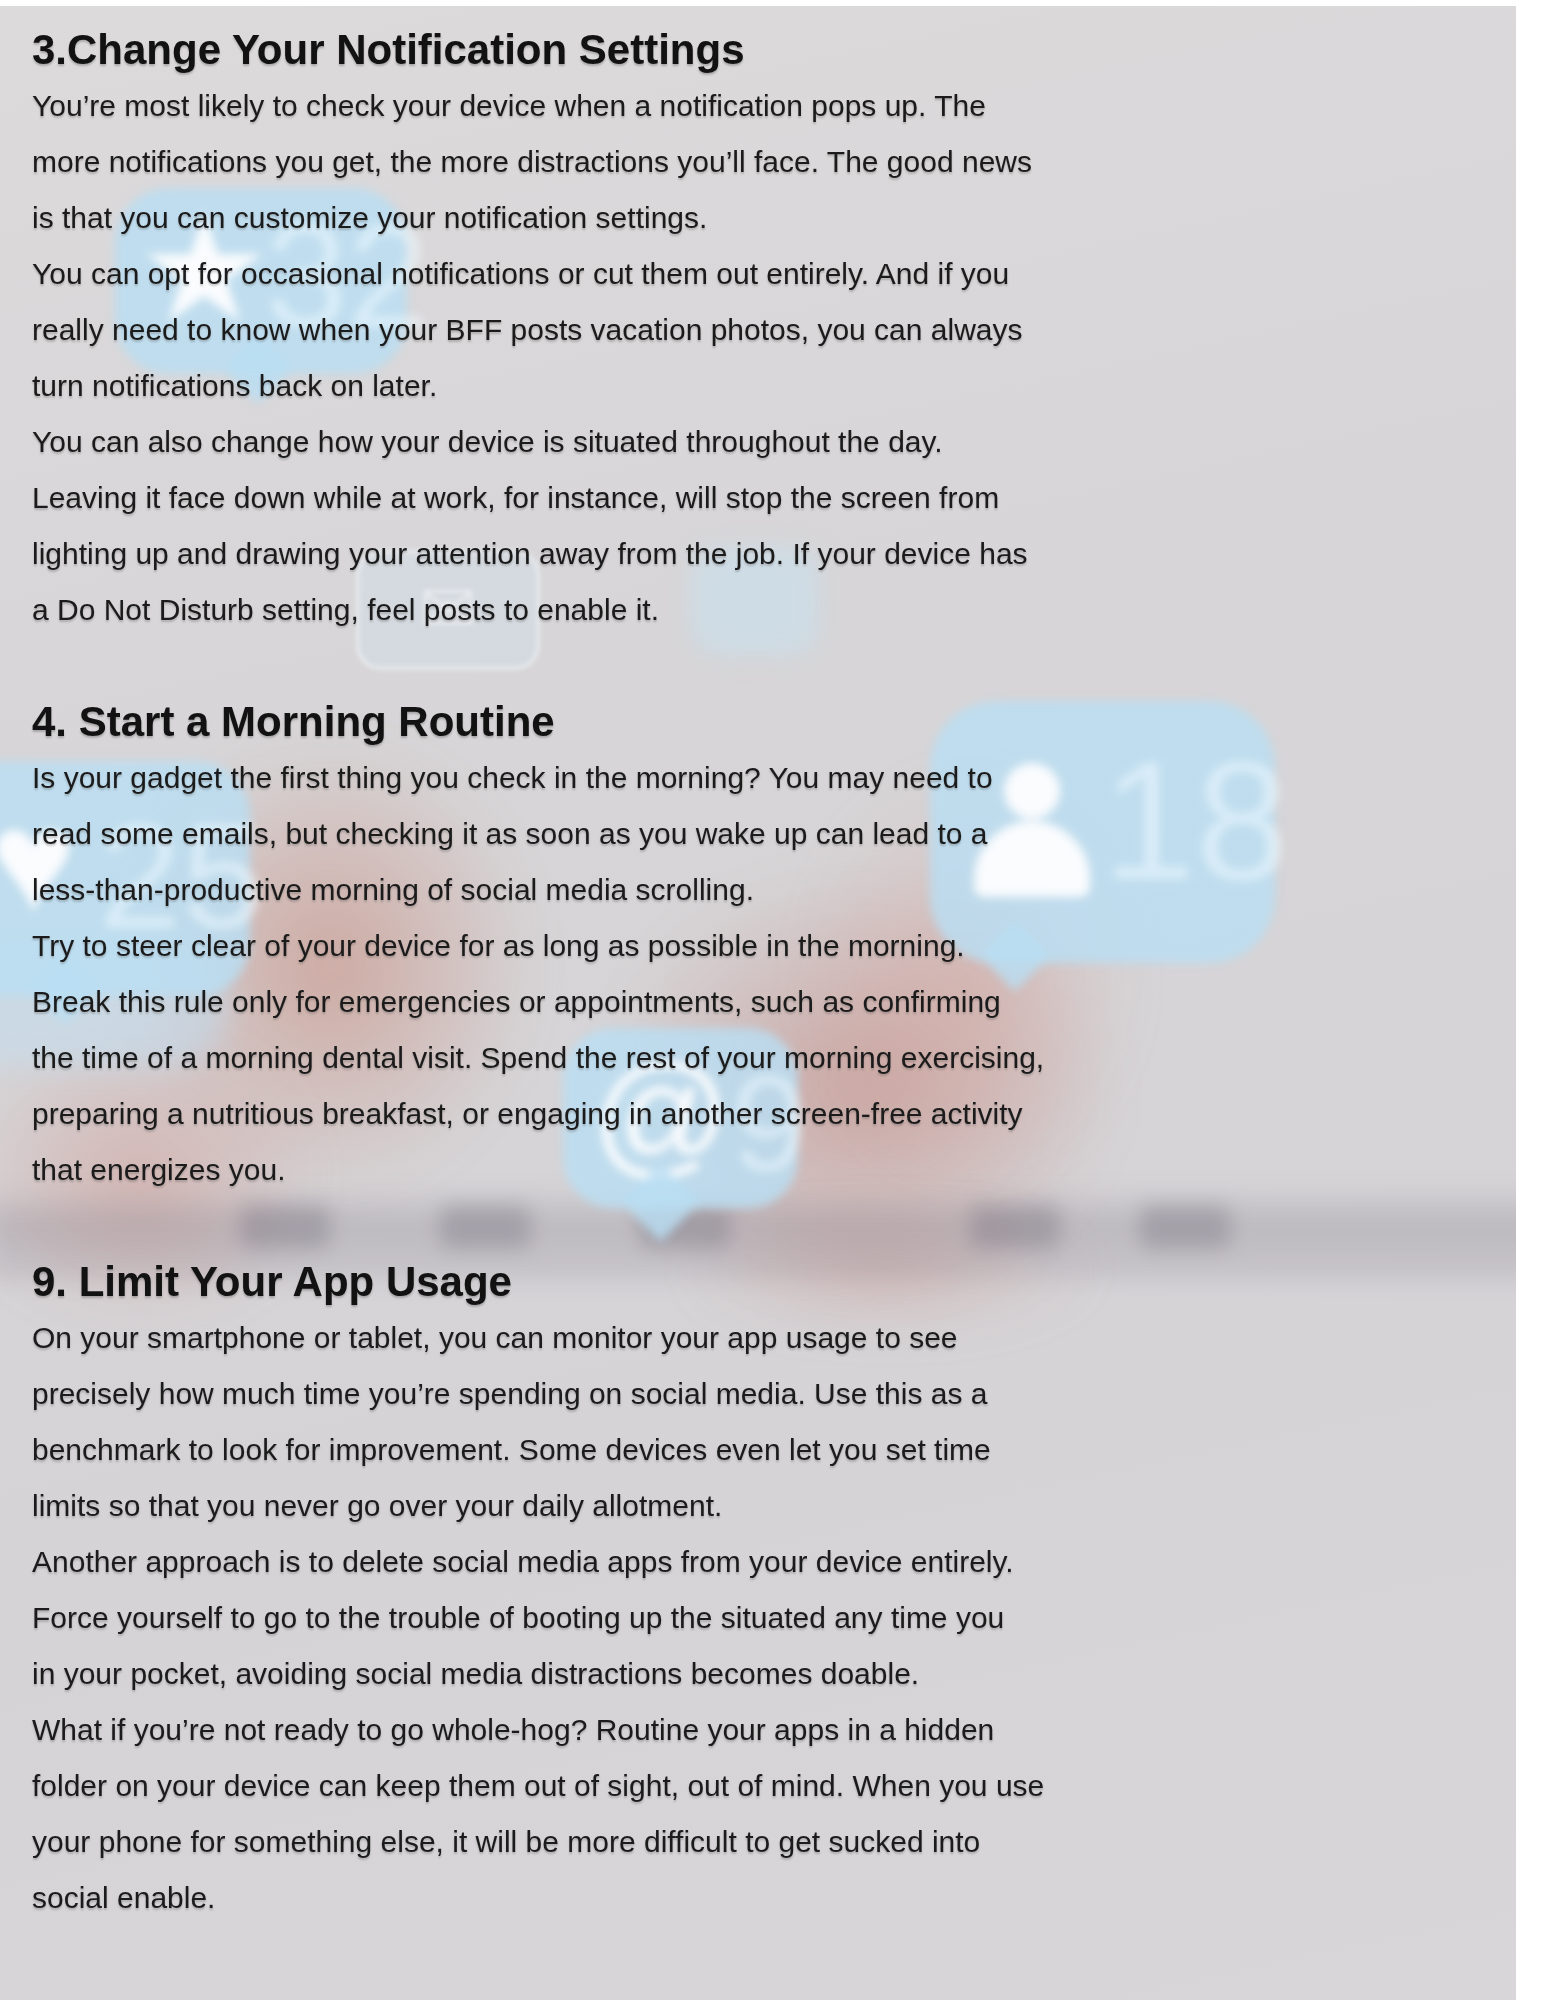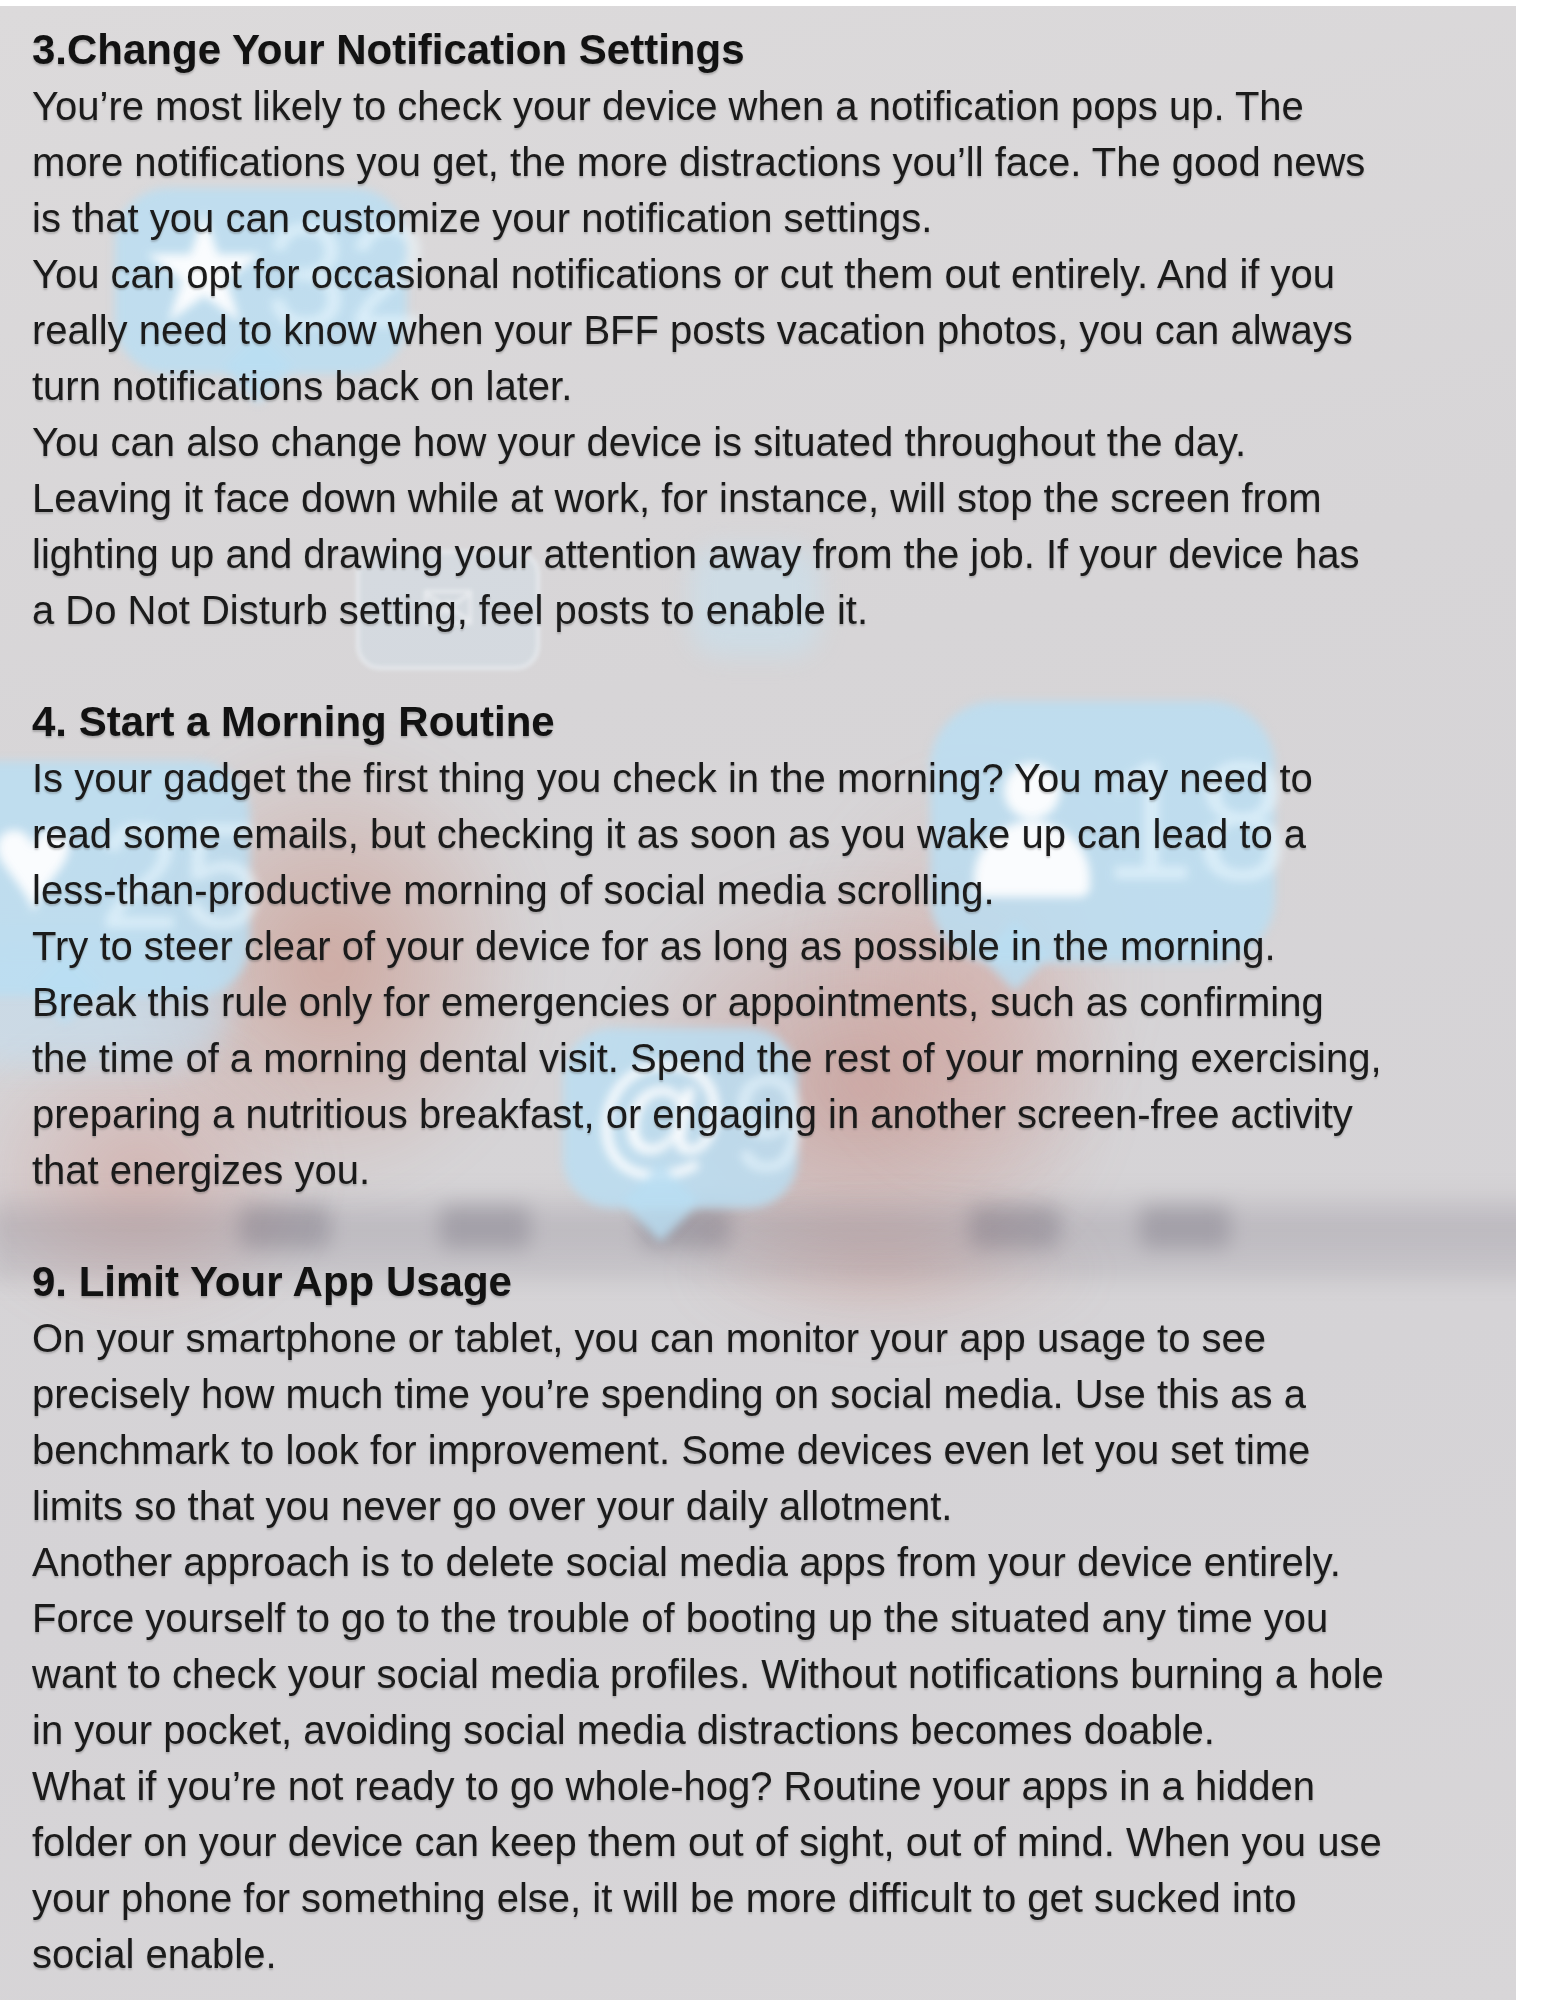--- a/index.html
+++ b/index.html
@@ -60,21 +60,21 @@
   .envelope-bubble .badge-icon{position:static;font-size:68px;line-height:108px;color:rgba(255,255,255,0.45);}
   .blue-wisp{position:absolute;left:690px;top:540px;width:130px;height:110px;border-radius:30px;
     background:rgba(195,228,246,0.45);filter:blur(12px);}
 
   
   main{position:absolute;left:32px;top:16px;z-index:2;}
   section{margin:0;}
   section + section{margin-top:56px;}
   h2{margin:0;height:56px;line-height:56px;font-size:42px;font-weight:bold;color:#121212;
      white-space:nowrap;text-shadow:0 2px 2px rgba(60,60,60,0.30);}
-  .line{height:56px;line-height:56px;font-size:40px;color:#1b1b1b;white-space:nowrap;
+  .line{height:56px;line-height:56px;font-size:30px;color:#1b1b1b;white-space:nowrap;
      text-shadow:0 2px 2px rgba(60,60,60,0.28);}
 </style>
 </head>
 <body>
 
 <div id="page">
 
   <div class="bg">
     <div class="blob blob1"></div>
     <div class="blob blob2"></div>
@@ -150,21 +150,20 @@
         <div class="line">that energizes you.</div>
       </section>
       <section>
         <h2>9. Limit Your App Usage</h2>
         <div class="line">On your smartphone or tablet, you can monitor your app usage to see</div>
         <div class="line">precisely how much time you’re spending on social media. Use this as a</div>
         <div class="line">benchmark to look for improvement. Some devices even let you set time</div>
         <div class="line">limits so that you never go over your daily allotment.</div>
         <div class="line">Another approach is to delete social media apps from your device entirely.</div>
         <div class="line">Force yourself to go to the trouble of booting up the situated any time you</div>
-        <div class="line">want to check your social media profiles. Without notifications burning a hole</div>
         <div class="line">in your pocket, avoiding social media distractions becomes doable.</div>
         <div class="line">What if you’re not ready to go whole-hog? Routine your apps in a hidden</div>
         <div class="line">folder on your device can keep them out of sight, out of mind. When you use</div>
         <div class="line">your phone for something else, it will be more difficult to get sucked into</div>
         <div class="line">social enable.</div>
       </section>
     </main>
 </div>
 
 </body></html>

